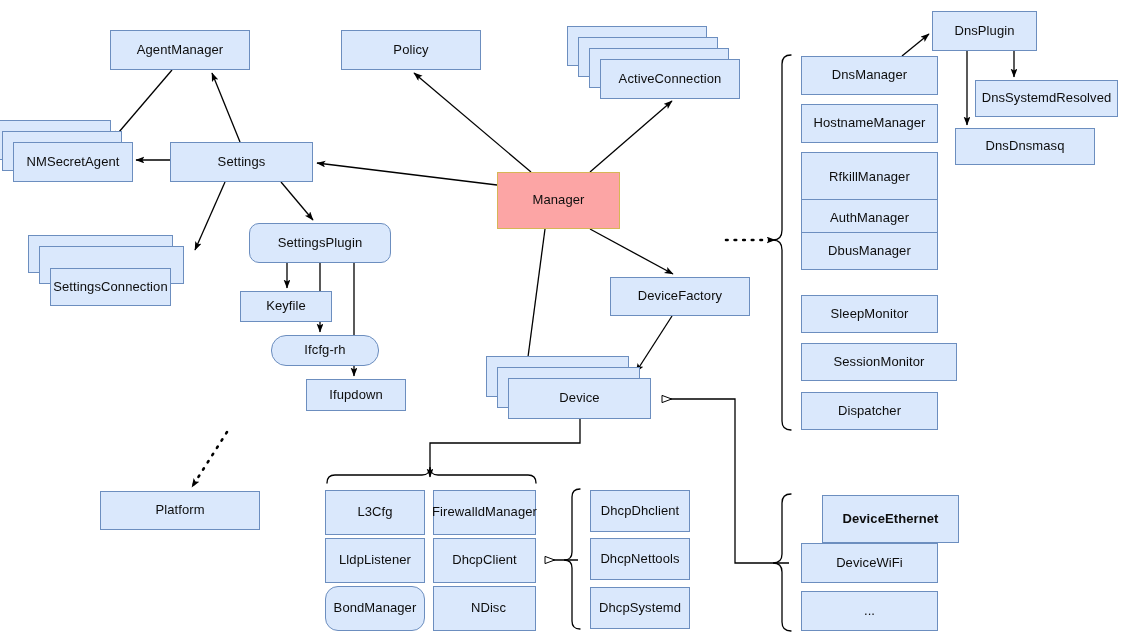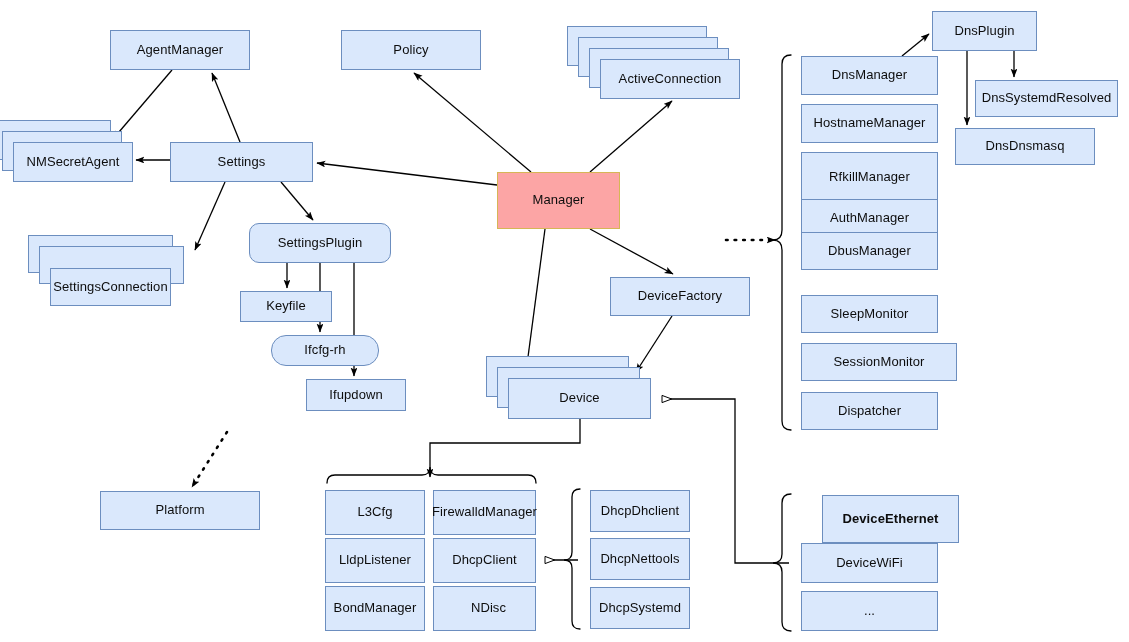--- a/index.html
+++ b/index.html
@@ -213,21 +213,21 @@
       </div>
       <div class="node" style="left: 433px; top: 490px; width: 103px; height: 45px;">
         <span>FirewalldManager</span>
       </div>
       <div class="node" style="left: 325px; top: 538px; width: 100px; height: 45px;">
         <span>LldpListener</span>
       </div>
       <div class="node" style="left: 433px; top: 538px; width: 103px; height: 45px;">
         <span>DhcpClient</span>
       </div>
-      <div class="node" style="left: 325px; top: 586px; width: 100px; height: 45px;">
+      <div class="node" style="left: 325px; top: 586px; width: 100px; height: 45px; border-radius: 13px;">
         <span>BondManager</span>
       </div>
       <div class="node" style="left: 433px; top: 586px; width: 103px; height: 45px; padding-left: 8px;">
         <span>NDisc</span>
       </div>
       <div class="node" style="left: 590px; top: 490px; width: 100px; height: 42px;">
         <span>DhcpDhclient</span>
       </div>
       <div class="node" style="left: 590px; top: 538px; width: 100px; height: 42px;">
         <span>DhcpNettools</span>

